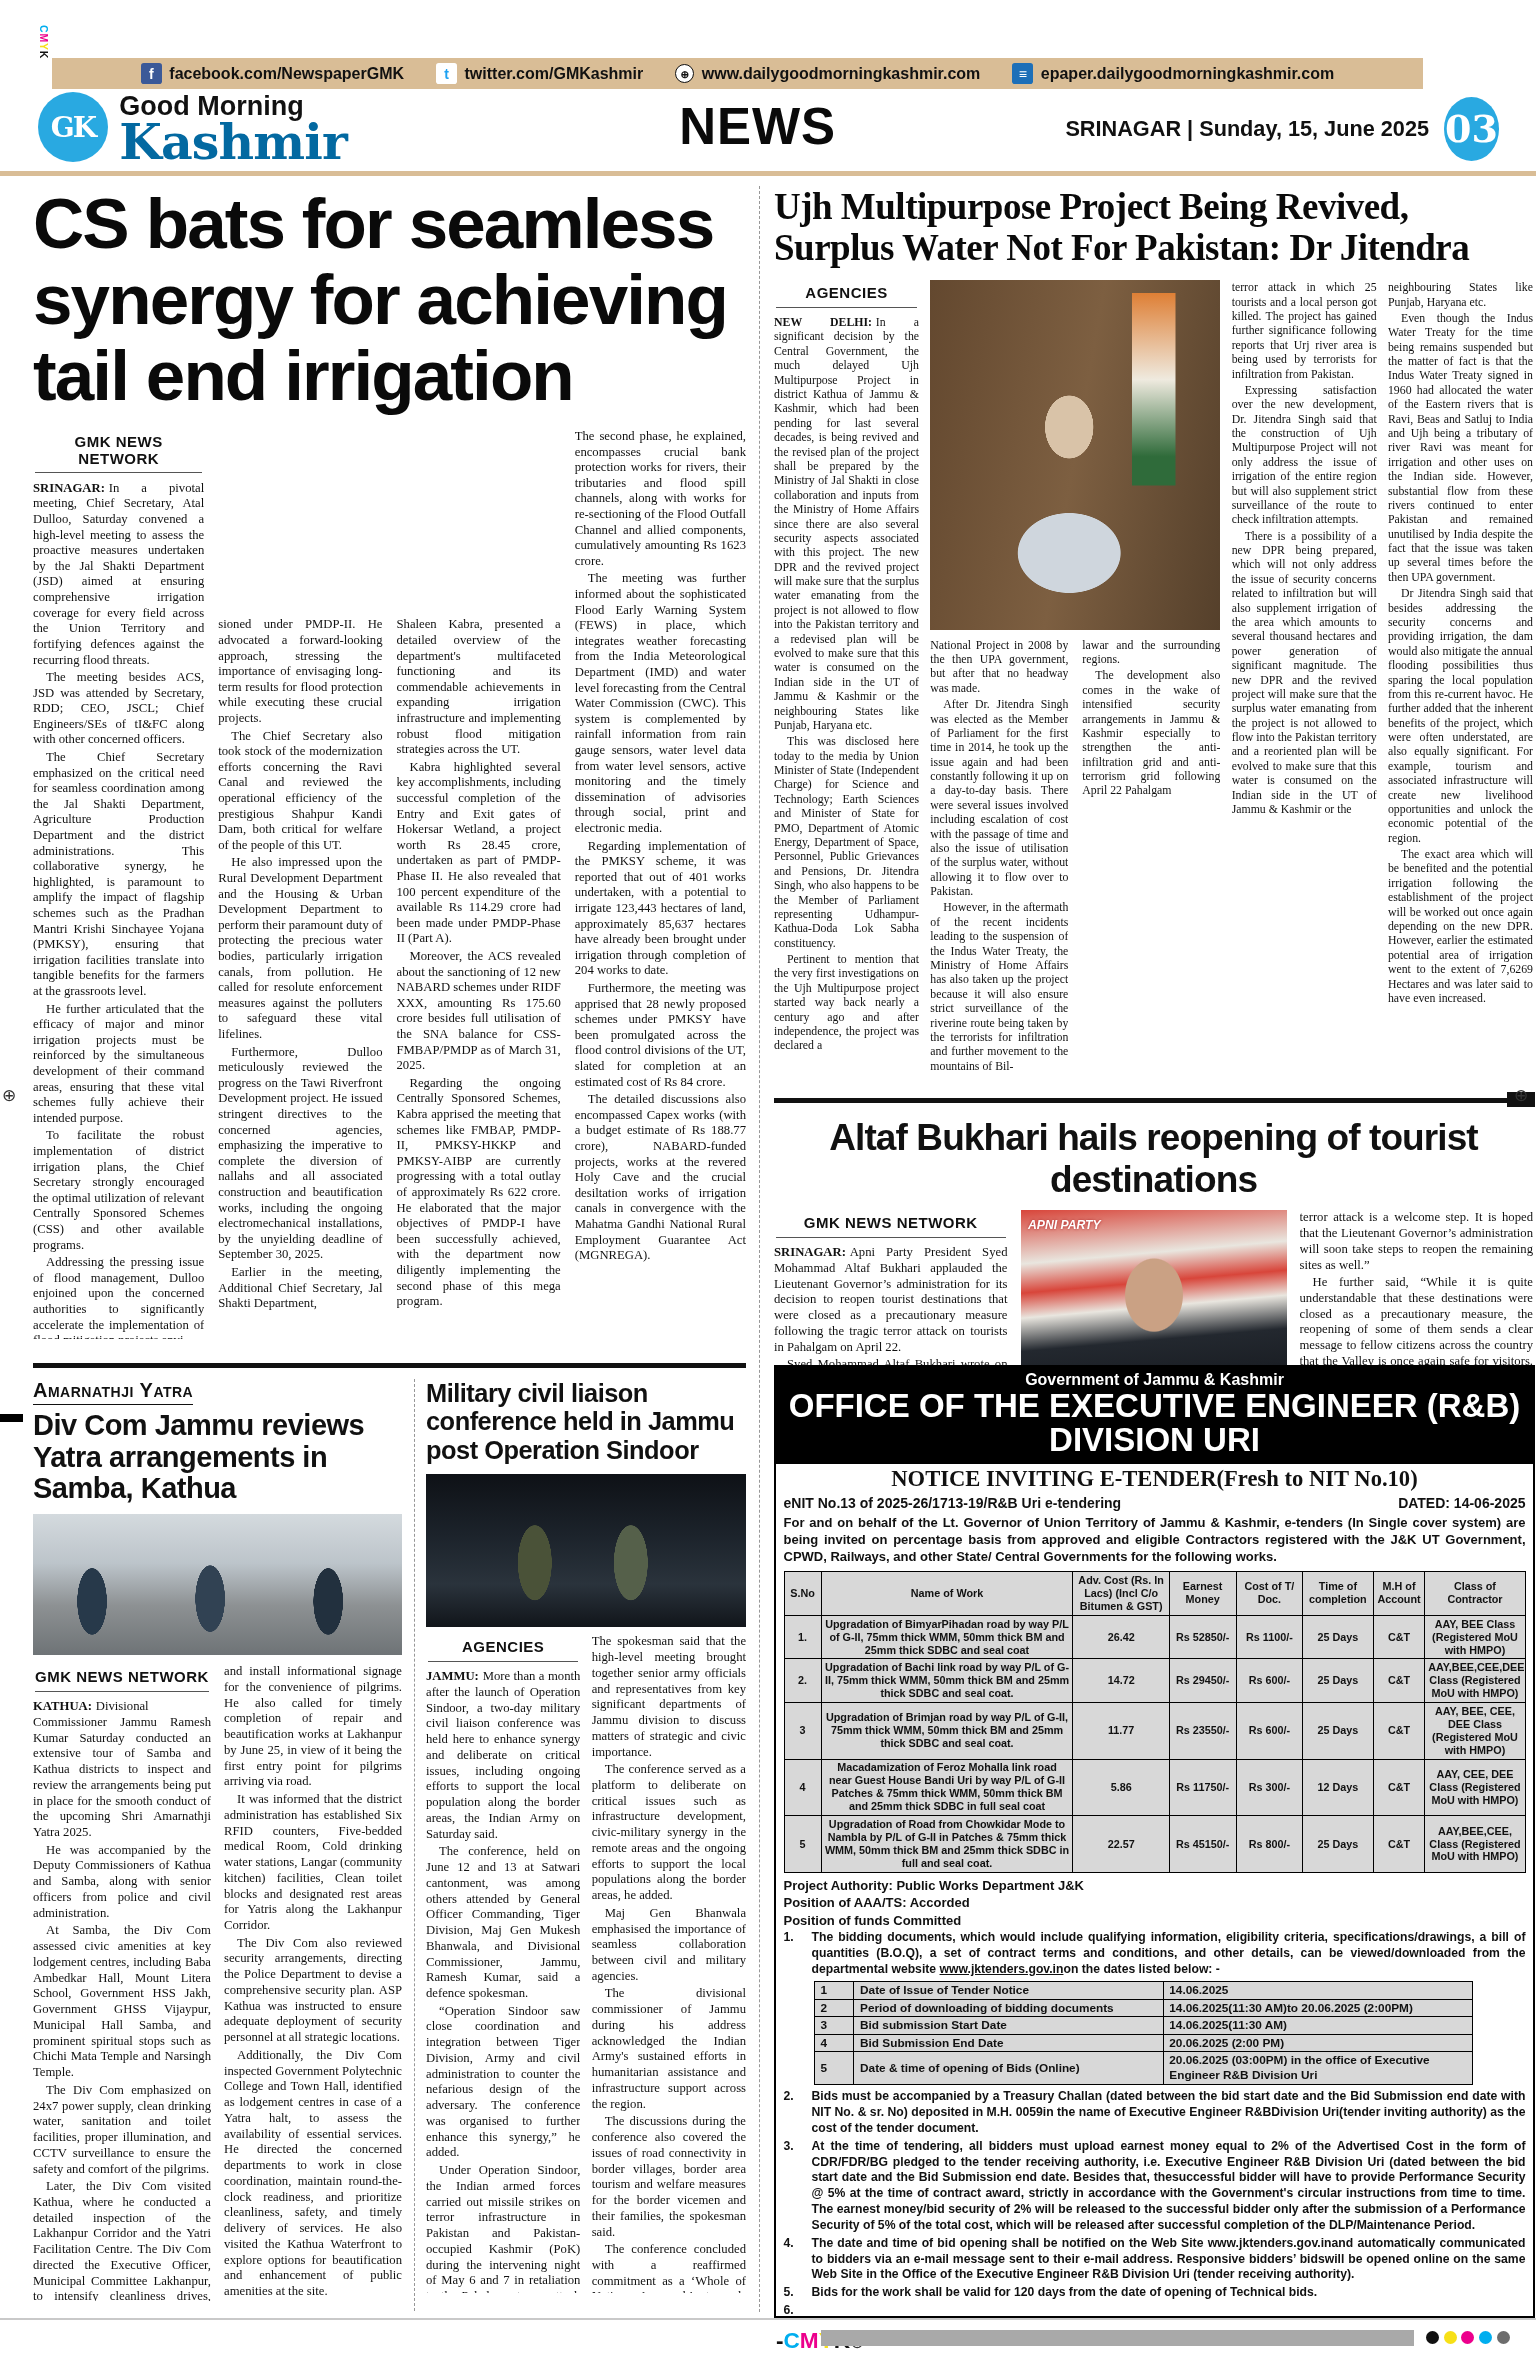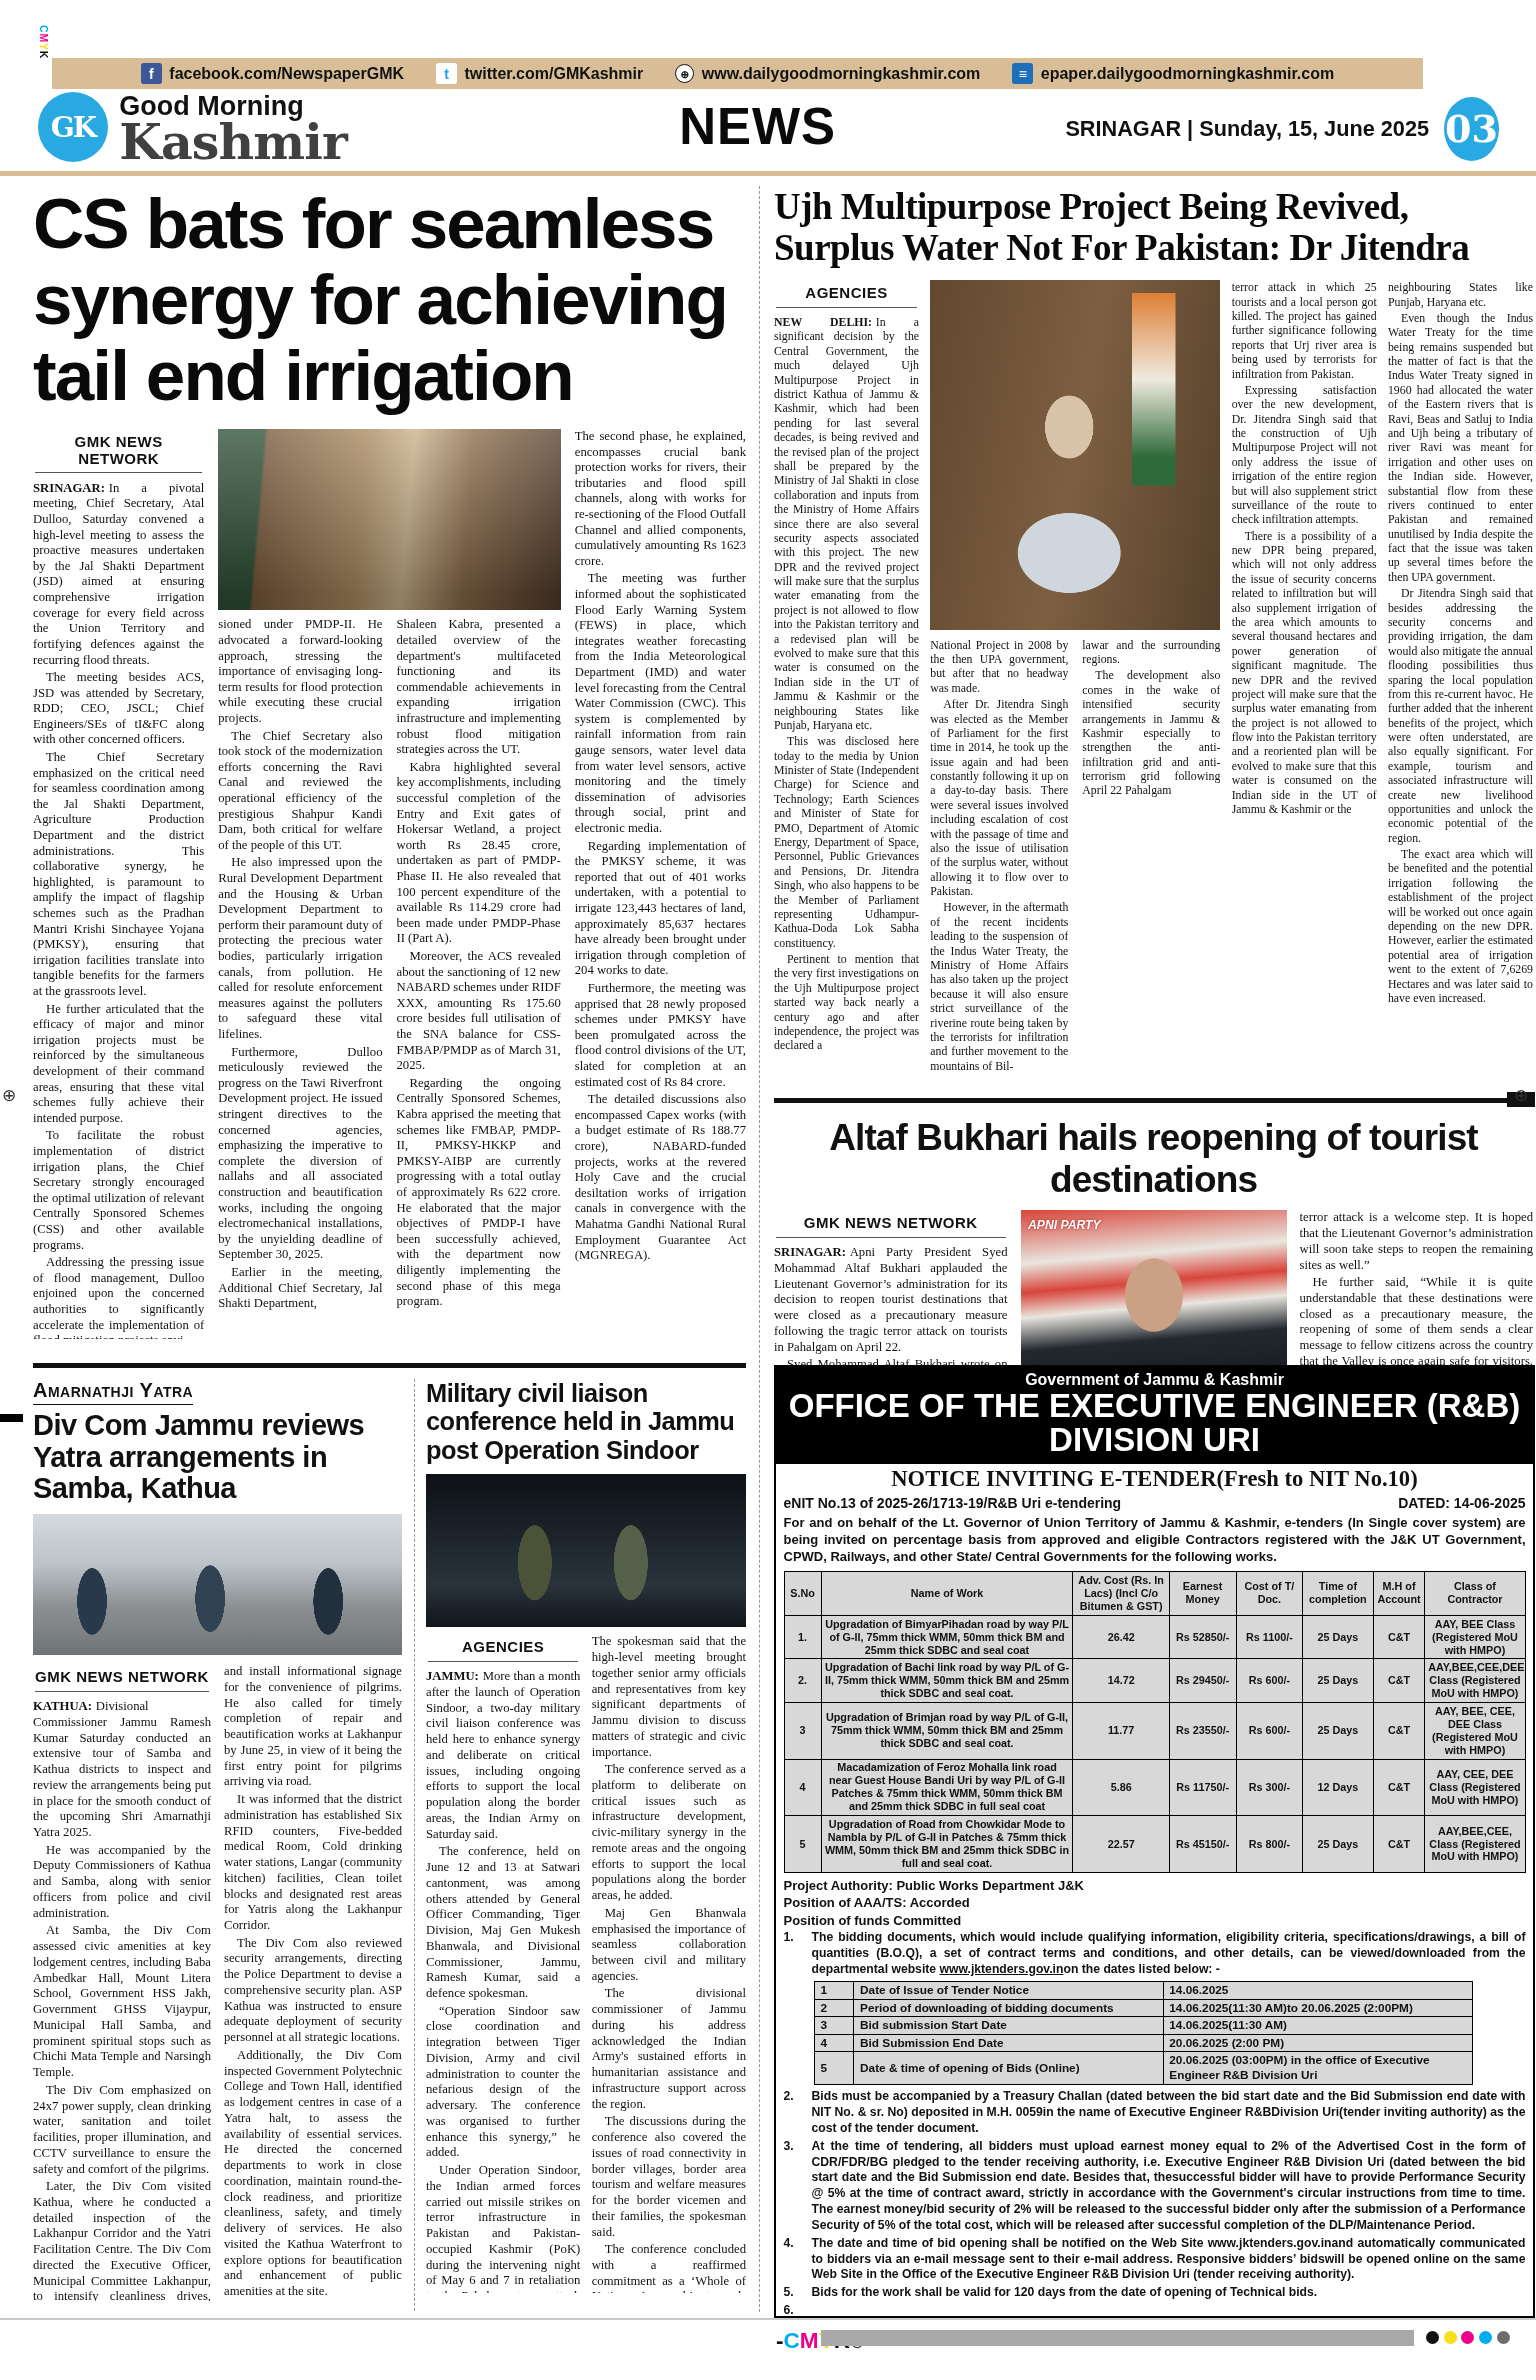--- a/index.html
+++ b/index.html
@@ -29,21 +29,21 @@
   .i-tw{background:#fff;color:#1da1f2;}
   .i-globe{background:#fff;color:#111;border-radius:50%;border:1.9px solid #111;width:17px;height:17px;font-size:10.4px;}
   .i-ep{background:#1d6fb8;}
   
   .masthead{position:absolute;left:38px;top:89px;width:1461px;height:81px;}
   .brand{position:absolute;left:0;top:1.9px;display:flex;align-items:center;gap:11.3px;}
   .logo-circle{width:70px;height:70px;border-radius:50%;background:#29a9e1;color:#fff;
                display:flex;align-items:center;justify-content:center;
                font:bold 28px "DejaVu Serif",serif;letter-spacing:-1.9px;}
   .brand-top{font:800 27px "Liberation Sans",sans-serif;color:#111;letter-spacing:0;}
-  .brand-bottom{font:bold 49px "DejaVu Serif",serif;color:#404040;line-height:.85;letter-spacing:-0.9px;}
+  .brand-bottom{font:bold 49px "DejaVu Serif",serif;color:#0369a1;line-height:.85;letter-spacing:-0.9px;}
   .section-title{position:absolute;left:50%;transform:translateX(-57%);top:7.5px;
                  font:900 51px "Liberation Sans",sans-serif;letter-spacing:0.9px;color:#0a0a0a;}
   .mast-right{position:absolute;right:0;top:7.5px;display:flex;align-items:center;gap:15px;}
   .dateline-top{font:bold 21.7px "Liberation Sans",sans-serif;color:#111;}
   .page-badge{width:55px;height:64px;border-radius:50%;background:#29a9e1;color:#fff;
               display:flex;align-items:center;justify-content:center;
               font:bold 38px "DejaVu Serif",serif;}
   .mast-rule{position:absolute;left:0;top:171px;width:100%;height:4.7px;background:#d9bd96;}
   
   .byline{font:bold 15px "Liberation Sans",sans-serif;text-align:center;letter-spacing:0.5px;
@@ -53,21 +53,21 @@
   .cont p:first-child{text-indent:0;}
   .dl{font-weight:bold;margin-right:3.8px;}
   .col{overflow:hidden;}
   .photo{position:relative;overflow:hidden;background:#888;}
   .vdash{position:absolute;border-left:1.9px dashed #979797;}
   
   .main-story{position:absolute;left:33px;top:186px;width:713px;height:1173px;}
   .ms-headline{font:800 71px "Liberation Sans",sans-serif;line-height:1.07;letter-spacing:-1.9px;color:#0a0a0a;}
   .ms-body{display:flex;gap:14px;margin-top:15px;height:910px;font-size:12.7px;line-height:1.23;}
   .ms-body .col{flex:1;}
-  .ms-mid{flex:2;display:flex;flex-direction:column;}
+  .ms-mid{flex:2;display:flex;flex-direction:column;align-items:flex-end;}
   .ms-mid .photo{height:181px;margin-bottom:7.5px;}
   .mid-cols{display:flex;gap:14px;flex:1;overflow:hidden;}
   .mid-cols .col{flex:1;}
   .ph-meeting{background:linear-gradient(180deg,rgba(255,255,255,.22),rgba(0,0,0,.28) 92%),
      linear-gradient(95deg,#2f5136 0%,#2f5136 13%,#7a5a3c 14%,#a98a60 42%,#c9b28a 55%,#8a6a49 72%,#4f3a29 100%);}
   
   .ujh{position:absolute;left:774px;top:186px;width:759px;height:906px;}
   .uj-headline{font:bold 37px "Liberation Serif",serif;line-height:1.12;letter-spacing:-0.5px;color:#0a0a0a;}
   .uj-body{display:flex;gap:11.3px;margin-top:11.3px;height:797px;font-size:11.8px;line-height:1.22;}
   .uj-body .col{flex:1;}

